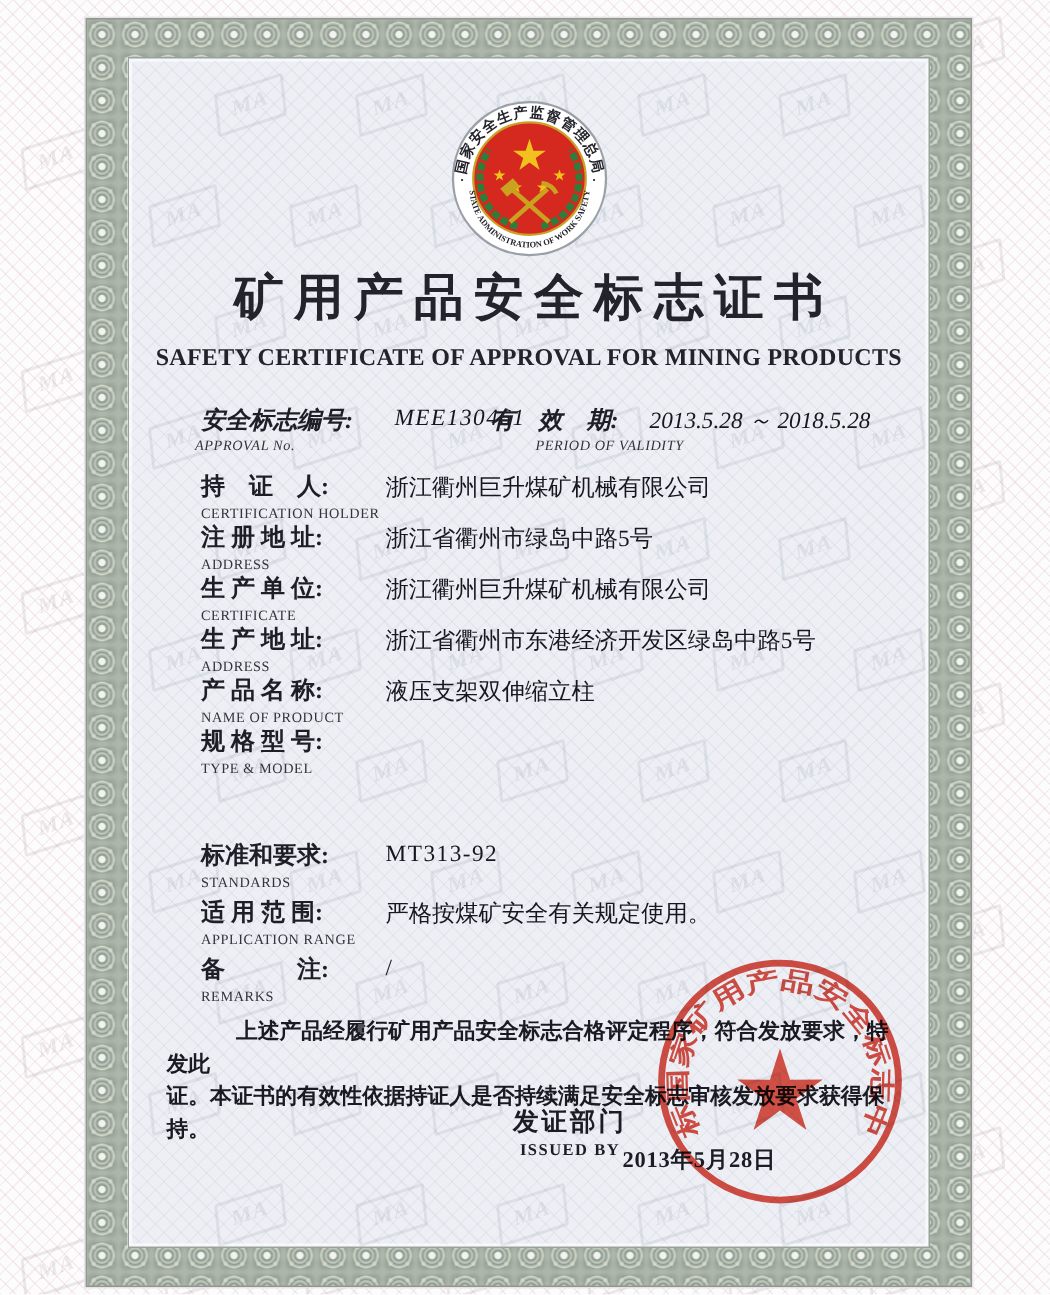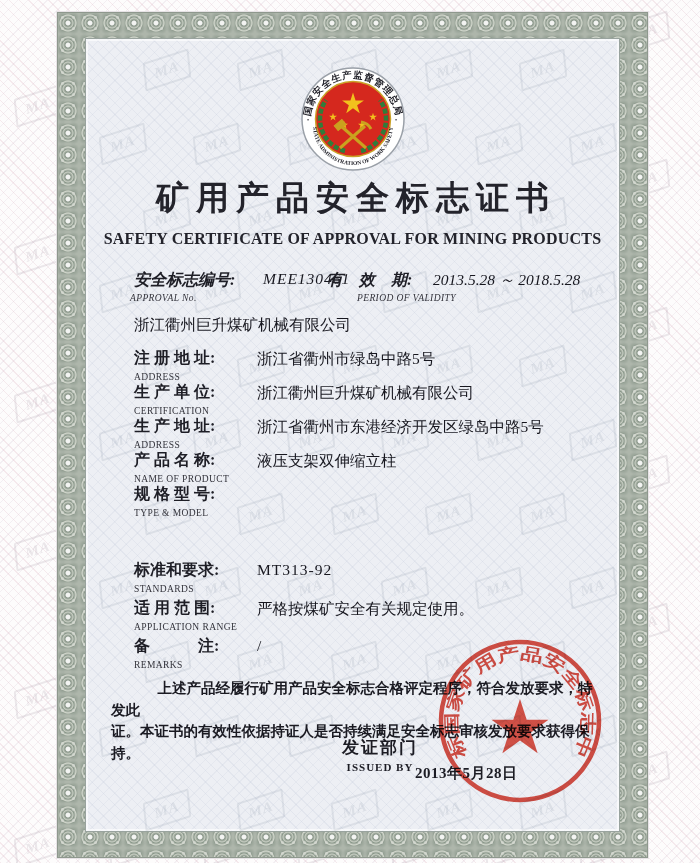--- a/index.html
+++ b/index.html
@@ -260,35 +260,39 @@
         <div class="cert-subtitle">SAFETY CERTIFICATE OF APPROVAL FOR MINING PRODUCTS</div>
 
         <span class="abs zh-label" style="left:49px;top:232px">安全标志编号:</span>
         <span class="abs en-label" style="left:45px;top:252px">APPROVAL No.</span>
         <span class="abs value" style="left:178px;top:232px;letter-spacing:1px">MEE130461</span>
         <span class="abs zh-label" style="left:242px;top:232px">有　效　期:</span>
         <span class="abs en-label" style="left:272px;top:252px">PERIOD OF VALIDITY</span>
         <span class="abs value" style="left:348px;top:232px">2013.5.28 ～ 2018.5.28</span>
 
         <div class="row" style="top:276px">
+          <div class="lab">
+              <span class="zh-label">持　证　人:</span>
+            <span class="en-label">CERTIFICATION HOLDER</span>
+            </div>
           <div class="val value">浙江衢州巨升煤矿机械有限公司</div>
         </div>
 
         <div class="row" style="top:310px">
           <div class="lab">
               <span class="zh-label">注 册 地 址:</span>
             <span class="en-label">ADDRESS</span>
             </div>
           <div class="val value">浙江省衢州市绿岛中路5号</div>
         </div>
 
         <div class="row" style="top:344px">
           <div class="lab">
               <span class="zh-label">生 产 单 位:</span>
-            <span class="en-label">CERTIFICATION</span>
+            <span class="en-label">CERTIFICATE</span>
             </div>
           <div class="val value">浙江衢州巨升煤矿机械有限公司</div>
         </div>
 
         <div class="row" style="top:378px">
           <div class="lab">
               <span class="zh-label">生 产 地 址:</span>
             <span class="en-label">ADDRESS</span>
             </div>
           <div class="val value">浙江省衢州市东港经济开发区绿岛中路5号</div>

